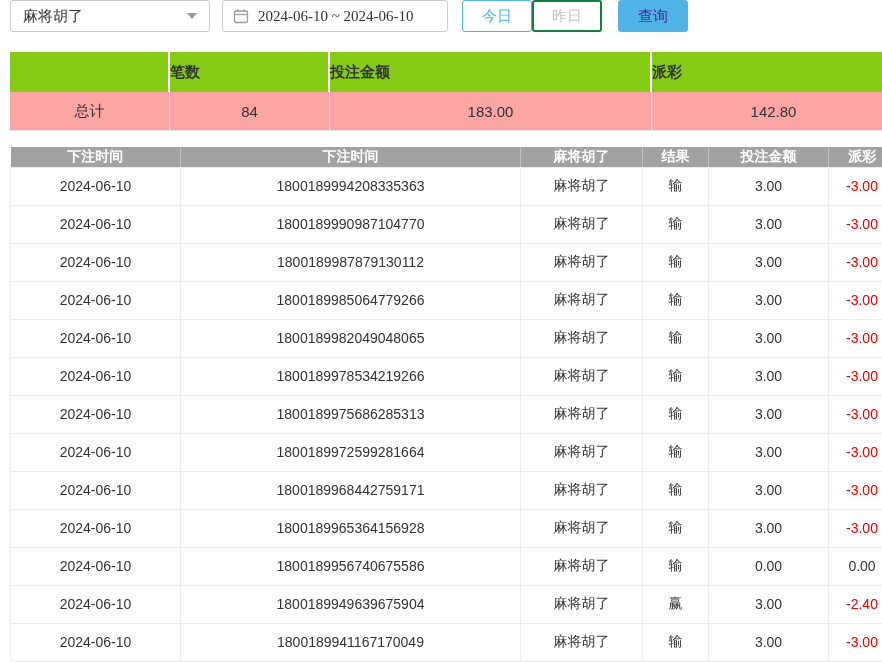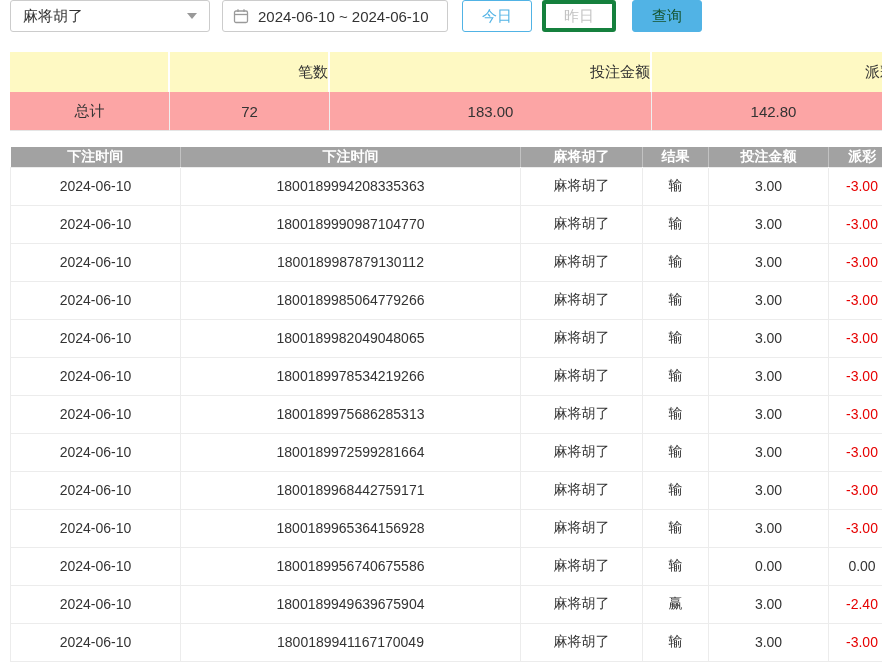--- a/index.html
+++ b/index.html
@@ -19,37 +19,37 @@
     display: flex; align-items: center; justify-content: space-between;
     padding: 0 12px; font-size: 15px; background: #fff; cursor: pointer;
   }
   .caret {
     width: 0; height: 0; border-left: 5px solid transparent; border-right: 5px solid transparent;
     border-top: 6px solid #999; display: inline-block;
   }
   .date-input {
     width: 226px; height: 32px; border: 1px solid #ccc; border-radius: 3px;
     display: flex; align-items: center; gap: 9px; padding: 0 10px;
-    font-size: 15px; margin-left: 12px; background: #fff;
+    font-size: 15px; margin-left: 12px; background: #fff; font-family: Liberation Serif, serif;
   }
   .cal-icon { display: inline-flex; }
   .btn {
     height: 32px; font-size: 15px; background: #fff; border-radius: 3px;
     cursor: pointer; font-family: inherit; padding: 0 18px;
   }
   .btn-today   { margin-left: 14px; border: 1px solid var(--accent); color: var(--accent); width: 70px; padding: 0; }
-  .btn-ghost   { margin-left: 10px; border: 4px solid #15803d; color: #c3c3c3; }
-  .btn-query   { margin-left: 16px; border: 1px solid var(--accent); background: var(--accent); color: #14532d; width: 70px; padding: 0; }
+  .btn-ghost   { border: 2px solid #15803d; color: #c3c3c3; }
+  .btn-query   { margin-left: 16px; border: 1px solid var(--accent); background: var(--accent); color: #4c1d95; width: 70px; padding: 0; }
 
   
   table { table-layout: fixed; border-spacing: 0; margin-left: 10px; font-size: 15px; }
   .summary { width: 885px; margin-bottom: 16px; }
   .summary th {
-    background: #fef9c3; height: 40px; font-weight: 400; color: #333;
-    border-right: 2px solid #fff; text-align: right;
+    background: #84cc16; height: 40px; font-weight: 700; color: #333;
+    border-right: 2px solid #fff; text-align: left;
   }
   .summary th:last-child { border-right: none; }
   .summary td {
     height: 39px; text-align: center; background: #fca5a5;
     border-bottom: 1px solid #e5e5e5; border-right: 1px solid #efefef;
   }
   .summary td:last-child { border-right: none; }
 
   
   .bets { width: 885px; border-collapse: collapse; font-size: 14px; }
@@ -102,21 +102,21 @@
     <tr>
       <th></th>
       <th>笔数</th>
       <th>投注金额</th>
       <th>派彩</th>
     </tr>
   </thead>
   <tbody>
     <tr>
       <td>总计</td>
-      <td>72</td>
+      <td>84</td>
       <td>183.00</td>
       <td>142.80</td>
     </tr>
   </tbody>
 </table>
 
 <table class="bets">
   <colgroup>
       <col style="width:170px">
       <col style="width:340px">

